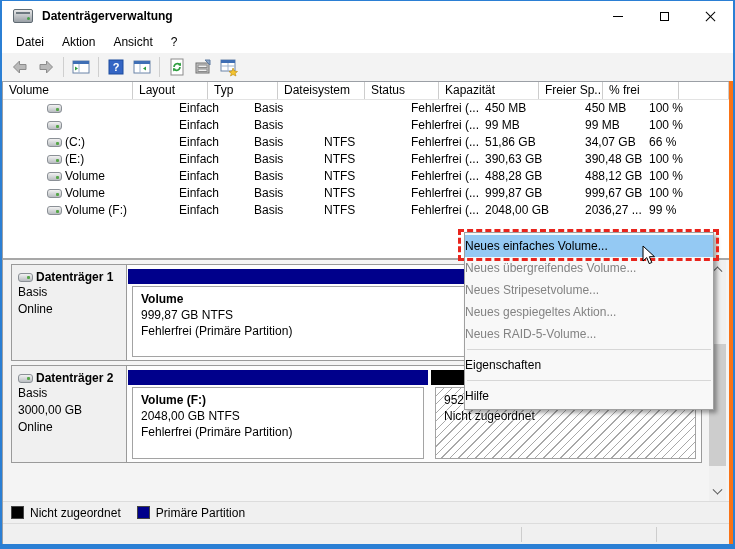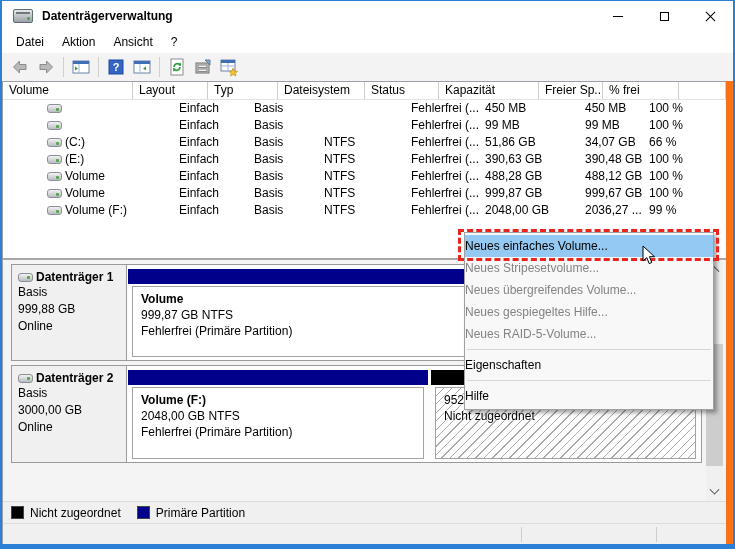--- a/index.html
+++ b/index.html
@@ -29,21 +29,21 @@
   
   .menubar { position:absolute; left:0; right:0; top:30px; height:22px; background:#fff; display:flex; align-items:center; padding-left:5px; }
   .menubar .mitem { padding:0 9px; height:22px; line-height:22px; }
 
   
   .toolbar { position:absolute; left:0; right:0; top:52px; height:28px; background:#f3f3f3; display:flex; align-items:center; padding-left:6px; gap:2px; }
   .tbtn { width:24px; height:24px; display:flex; align-items:center; justify-content:center; }
   .tsep { width:1px; height:20px; background:#cfcfcf; margin:0 3px; }
 
   
-  .content { position:absolute; left:0; right:0; top:80px; bottom:0; border-left:1px solid #9b9fa5; border-right:7px solid #f97316; background:#0369a1; }
+  .content { position:absolute; left:0; right:0; top:80px; bottom:0; border-left:1px solid #9b9fa5; border-right:4px solid #f97316; background:#0369a1; }
 
   
   .toppane { position:absolute; left:0; right:0; top:0; height:177px; background:#fff; border-top:1px solid #9b9fa5; }
   .vt-header { display:grid; grid-template-columns:130px 75px 70px 87px 74px 100px 64px 76px 1fr; height:18px; border-bottom:1px solid #e3e3e3; }
   .vt-header .hcell { border-right:1px solid #cdcdcd; padding:1px 0 0 6px; overflow:hidden; white-space:nowrap; }
   .vt-row { display:grid; grid-template-columns:130px 75px 70px 87px 74px 100px 64px 76px 1fr; height:17px; line-height:17px;padding-left:40px; }
   .vt-row .cell { padding-left:6px; overflow:hidden; white-space:nowrap; }
   .vt-row .cell.vol { display:flex; align-items:center; gap:3px; padding-left:4px; }
   .drive-ico { display:inline-block; width:15px; height:9px; background:linear-gradient(#f2f2f2,#b9bdc1); border:1px solid #8b9096; border-radius:3px; position:relative; flex:0 0 auto; }
   .drive-ico::after { content:""; position:absolute; right:2px; top:2.5px; width:3px; height:3px; background:#57a64a; border-radius:1px; }
@@ -314,21 +314,20 @@
 
     <div class="bottompane">
 
       <div class="disk-row" style="top:4px;">
         <div class="disk-label">
           <div class="dname">
               <span class="drive-ico"></span>
               <span>Datenträger 1</span>
             </div>
           <div class="dline">Basis</div>
-          <div class="dline">999,88 GB</div>
           <div class="dline">Online</div>
         </div>
         <div class="disk-graphic">
           <div class="vol-block" style="left:1px; right:1px;">
             <div class="vol-strip strip-primary"></div>
             <div class="vol-body">
               <div class="vname">Volume</div>
               <div>999,87 GB NTFS</div>
               <div>Fehlerfrei (Primäre Partition)</div>
             </div>
@@ -389,23 +388,23 @@
     </div>
 
     <div class="statusbar">
       <div class="sb-div" style="left:518px;"></div>
       <div class="sb-div" style="left:653px;"></div>
     </div>
   </div>
 
   <div class="ctxmenu">
     <div class="ctx-item highlight">Neues einfaches Volume...</div>
+    <div class="ctx-item disabled">Neues übergreifendes Volume...</div>
     <div class="ctx-item disabled">Neues Stripesetvolume...</div>
-    <div class="ctx-item disabled">Neues übergreifendes Volume...</div>
-    <div class="ctx-item disabled">Neues gespiegeltes Hilfe...</div>
+    <div class="ctx-item disabled">Neues gespiegeltes Aktion...</div>
     <div class="ctx-item disabled">Neues RAID-5-Volume...</div>
     <div class="ctx-sep"></div>
     <div class="ctx-item">Eigenschaften</div>
     <div class="ctx-sep"></div>
     <div class="ctx-item">Hilfe</div>
   </div>
 
   <div class="annotation"></div>
 
   <div class="cursor">

